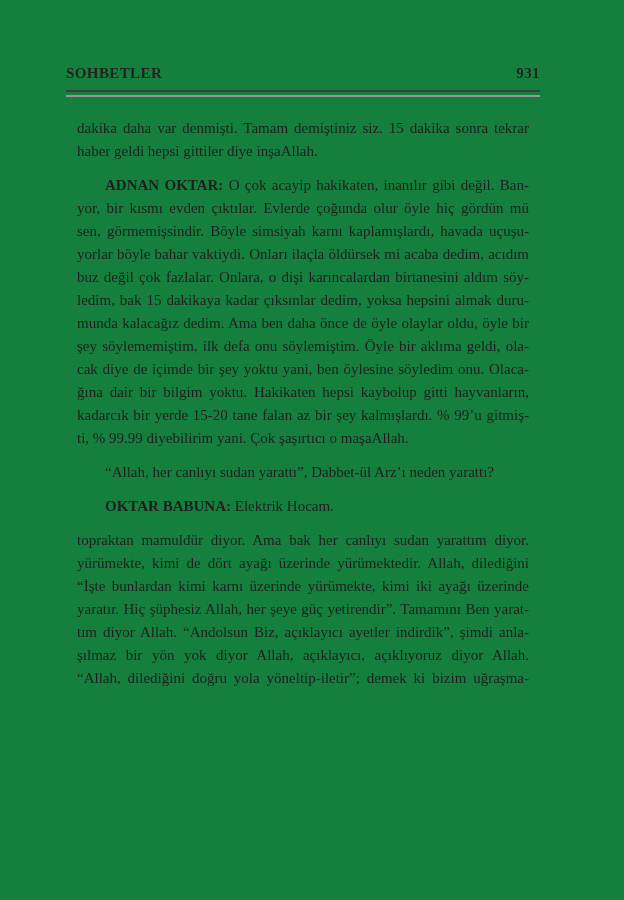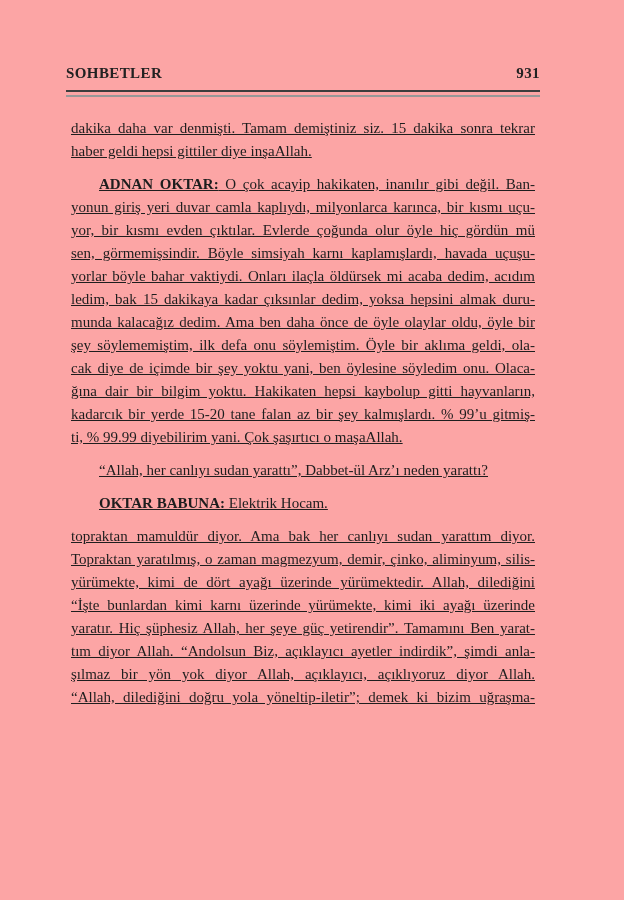--- a/index.html
+++ b/index.html
@@ -4,21 +4,21 @@
 <style>
   html, body {
     margin: 0;
     padding: 0;
     background: #ffffff;
   }
   .page {
     position: relative;
     width: 624px;
     height: 900px;
-    background: #fca5a5;
+    background: #15803d;
     overflow: hidden;
     font-family: "Liberation Serif", "DejaVu Serif", serif;
     color: #1e1e1e;
   }
   .text-area {
     position: absolute;
     left: 66px;
     top: 64px;
     width: 474px;
   }
@@ -36,21 +36,21 @@
     margin-top: 8px;
     height: 3px;
     border-top: 2px solid #3d3d3d;
     border-bottom: 2px solid #989898;
   }
   .body-text {
     margin-top: 20px;
     font-size: 15px;
     line-height: 23px;
   }
-  .paragraph { margin: 5px; text-decoration: underline; }
+  .paragraph { margin: 11px; }
   .paragraph + .paragraph { margin-top: 10px; }
   .line {
     text-align: justify;
     text-align-last: justify;
   }
   .line.lastline { text-align-last: left; }
   .line.firstline { text-indent: 28px; }
   .speaker { font-weight: bold; }
 </style>
 </head>
@@ -63,41 +63,40 @@
       <span>931</span>
     </div>
     <div class="double-rule"></div>
     <div class="body-text">
         <div class="paragraph">
           <div class="line"><span>dakika daha var denmişti. Tamam demiştiniz siz. 15 dakika sonra tekrar</span></div>
           <div class="line lastline"><span>haber geldi hepsi gittiler diye inşaAllah.</span></div>
         </div>
         <div class="paragraph">
           <div class="line firstline"><span class="speaker">ADNAN OKTAR:</span><span> O çok acayip hakikaten, inanılır gibi değil. Ban-</span></div>
-          <div class="line"><span>yonun giriş yeri duvar camla kaplıydı, milyonlarca karınca, bir kısmı uçu-</span></div>
           <div class="line"><span>yor, bir kısmı evden çıktılar. Evlerde çoğunda olur öyle hiç gördün mü</span></div>
           <div class="line"><span>sen, görmemişsindir. Böyle simsiyah karnı kaplamışlardı, havada uçuşu-</span></div>
           <div class="line"><span>yorlar böyle bahar vaktiydi. Onları ilaçla öldürsek mi acaba dedim, acıdım</span></div>
+          <div class="line"><span>buz değil çok fazlalar. Onlara, o dişi karıncalardan birtanesini aldım söy-</span></div>
           <div class="line"><span>ledim, bak 15 dakikaya kadar çıksınlar dedim, yoksa hepsini almak duru-</span></div>
           <div class="line"><span>munda kalacağız dedim. Ama ben daha önce de öyle olaylar oldu, öyle bir</span></div>
           <div class="line"><span>şey söylememiştim, ilk defa onu söylemiştim. Öyle bir aklıma geldi, ola-</span></div>
           <div class="line"><span>cak diye de içimde bir şey yoktu yani, ben öylesine söyledim onu. Olaca-</span></div>
           <div class="line"><span>ğına dair bir bilgim yoktu. Hakikaten hepsi kaybolup gitti hayvanların,</span></div>
           <div class="line"><span>kadarcık bir yerde 15-20 tane falan az bir şey kalmışlardı. % 99’u gitmiş-</span></div>
           <div class="line lastline"><span>ti, % 99.99 diyebilirim yani. Çok şaşırtıcı o maşaAllah.</span></div>
         </div>
         <div class="paragraph">
           <div class="line firstline lastline"><span>“Allah, her canlıyı sudan yarattı”, Dabbet-ül Arz’ı neden yarattı?</span></div>
         </div>
         <div class="paragraph">
           <div class="line firstline lastline"><span class="speaker">OKTAR BABUNA:</span><span> Elektrik Hocam.</span></div>
         </div>
         <div class="paragraph">
           <div class="line"><span>topraktan mamuldür diyor. Ama bak her canlıyı sudan yarattım diyor.</span></div>
-          <div class="line"><span>Topraktan yaratılmış, o zaman magmezyum, demir, çinko, aliminyum, silis-</span></div>
           <div class="line"><span>yürümekte, kimi de dört ayağı üzerinde yürümektedir. Allah, dilediğini</span></div>
           <div class="line"><span>“İşte bunlardan kimi karnı üzerinde yürümekte, kimi iki ayağı üzerinde</span></div>
           <div class="line"><span>yaratır. Hiç şüphesiz Allah, her şeye güç yetirendir”. Tamamını Ben yarat-</span></div>
           <div class="line"><span>tım diyor Allah. “Andolsun Biz, açıklayıcı ayetler indirdik”, şimdi anla-</span></div>
           <div class="line"><span>şılmaz bir yön yok diyor Allah, açıklayıcı, açıklıyoruz diyor Allah.</span></div>
           <div class="line"><span>“Allah, dilediğini doğru yola yöneltip-iletir”; demek ki bizim uğraşma-</span></div>
         </div>
       </div>
   </div>
 </div>

